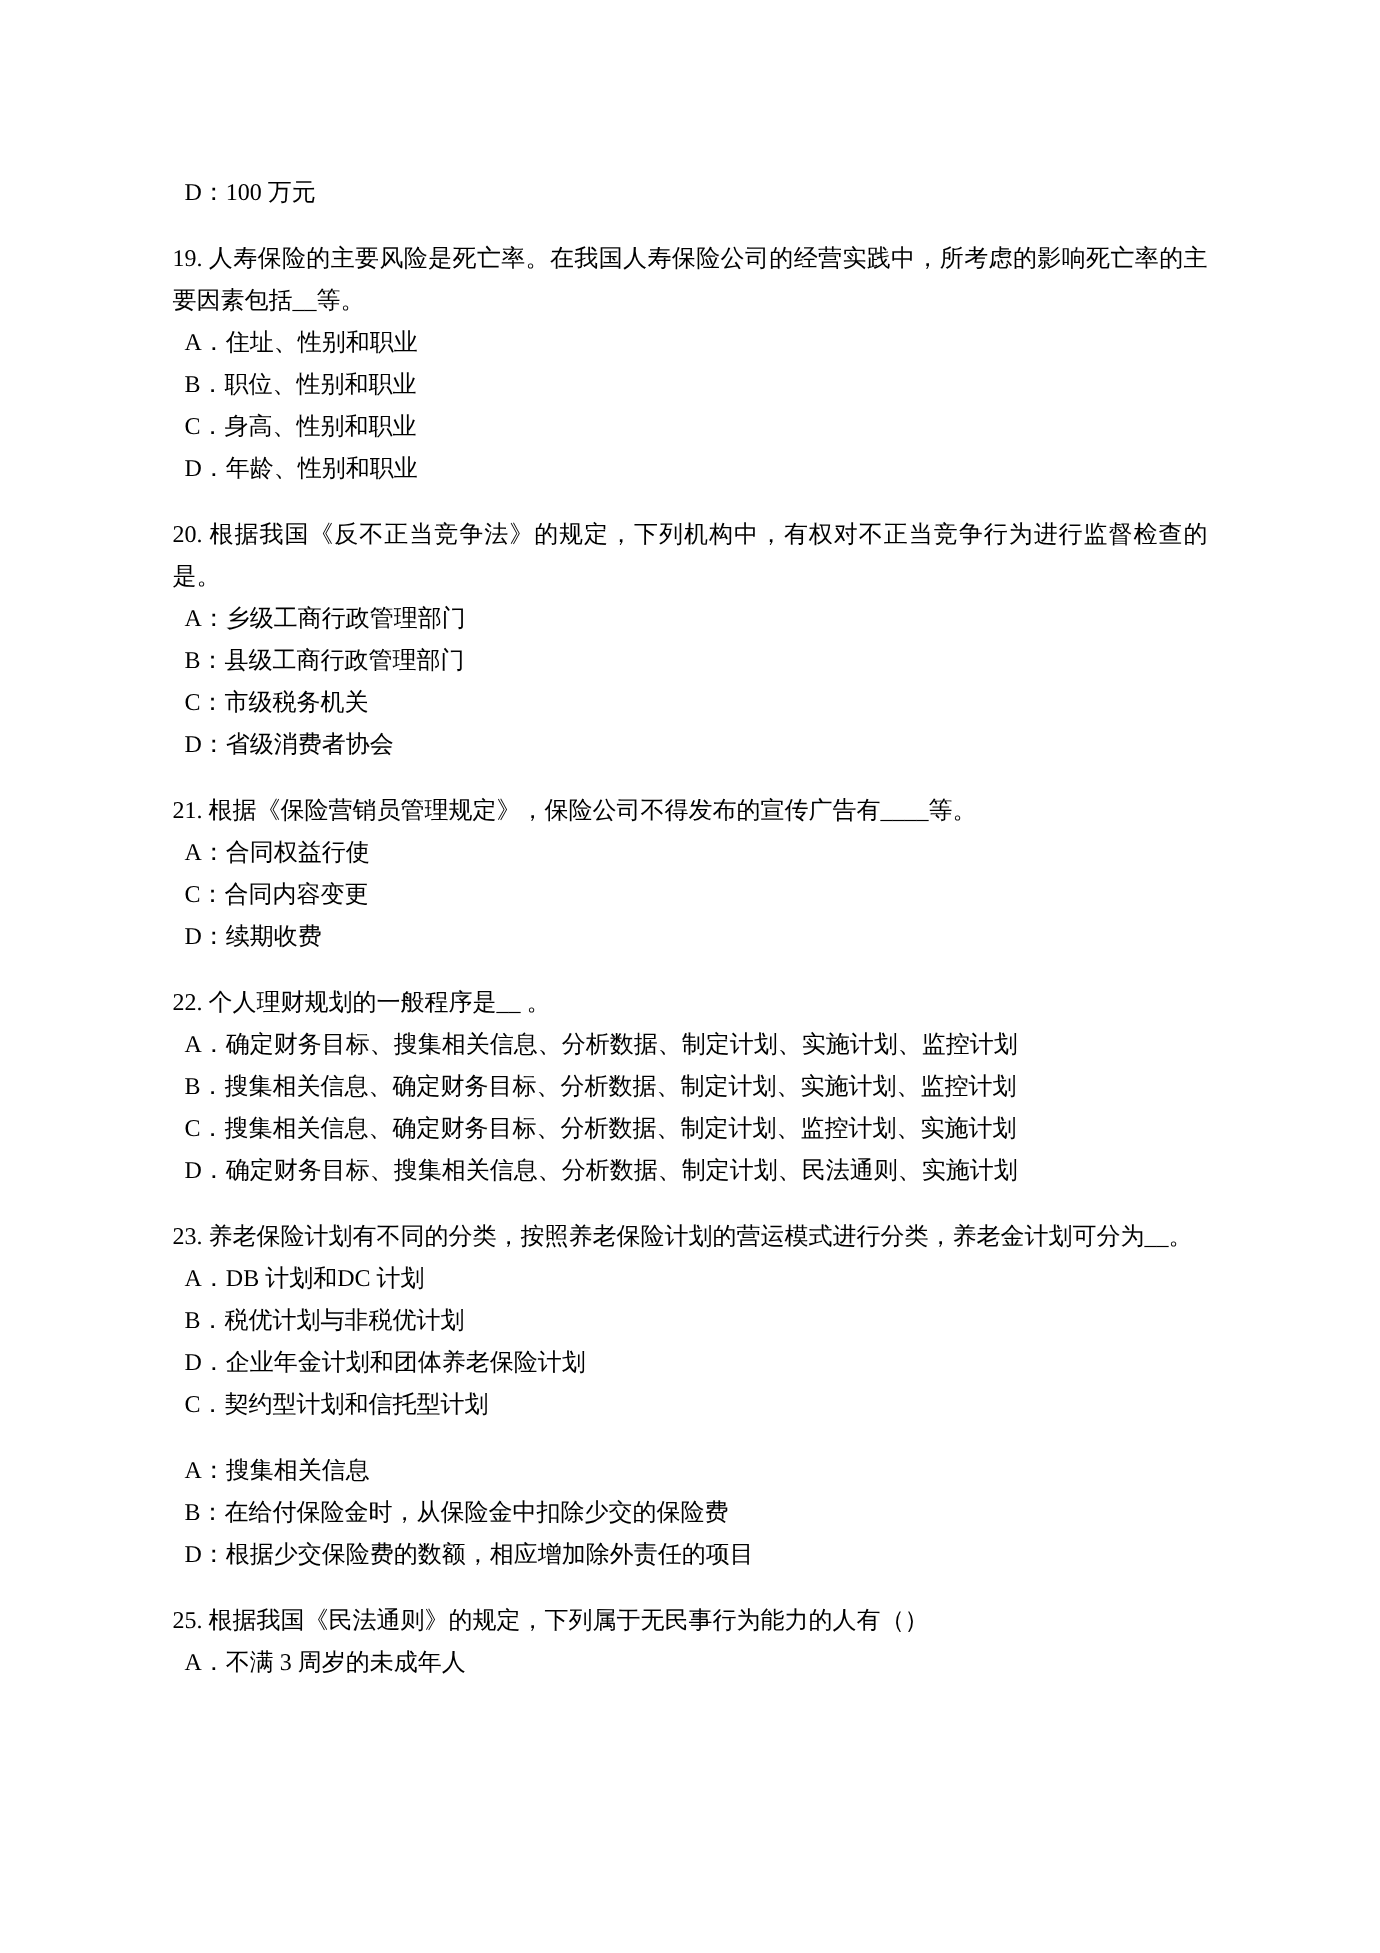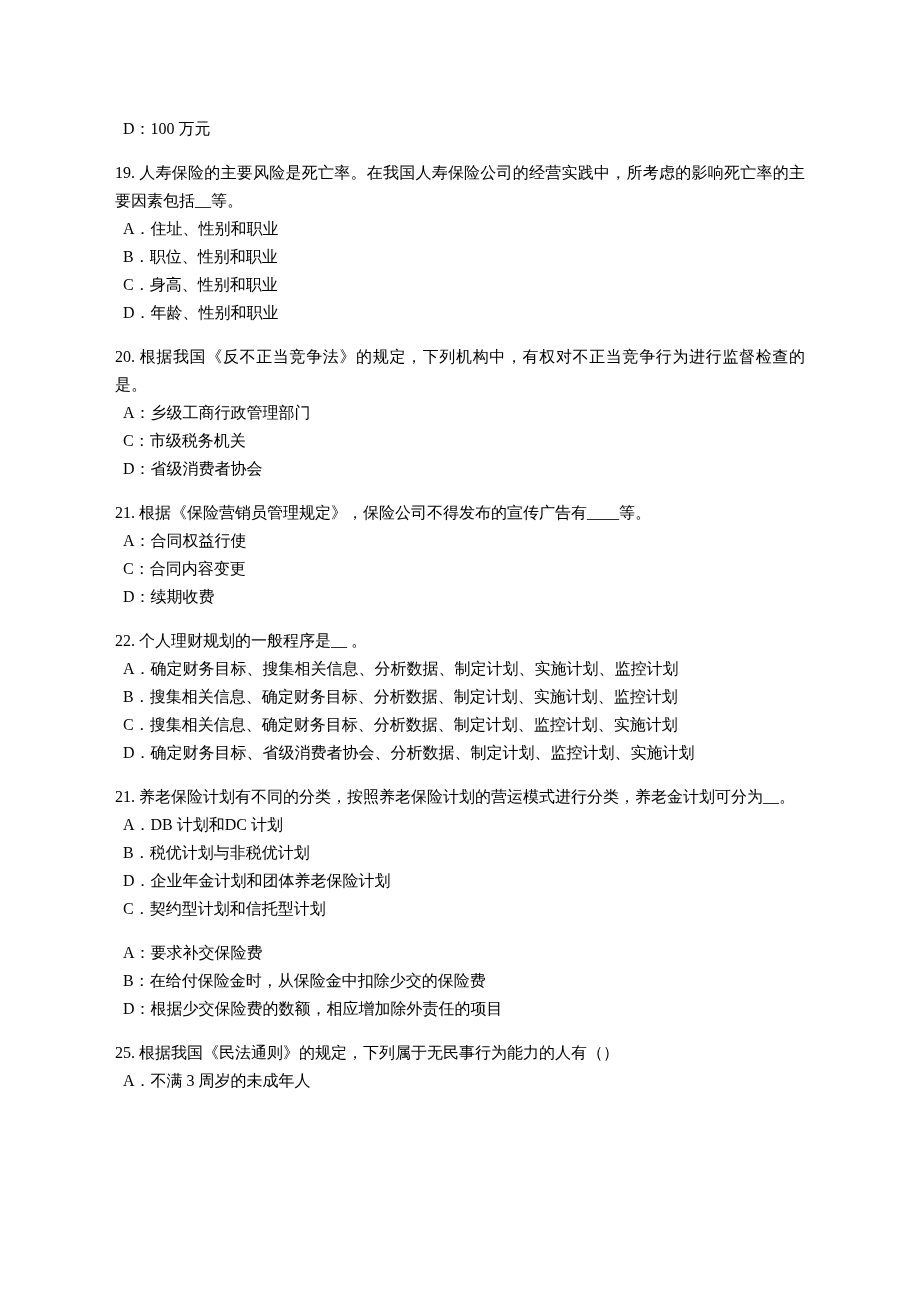--- a/index.html
+++ b/index.html
@@ -33,57 +33,58 @@
     <span class="opt">B．职位、性别和职业</span>
     <span class="opt">C．身高、性别和职业</span>
     <span class="opt">D．年龄、性别和职业</span>
   </div>
 </div>
 
 <div class="question">
   <div class="stem">20. 根据我国《反不正当竞争法》的规定，下列机构中，有权对不正当竞争行为进行监督检查的是。</div>
   <div class="options">
     <span class="opt">A：乡级工商行政管理部门</span>
+    <span class="opt">B：县级工商行政管理部门</span>
     <span class="opt">C：市级税务机关</span>
     <span class="opt">D：省级消费者协会</span>
   </div>
 </div>
 
 <div class="question">
   <div class="stem">21. 根据《保险营销员管理规定》，保险公司不得发布的宣传广告有____等。</div>
   <div class="options">
     <span class="opt">A：合同权益行使</span>
     <span class="opt">C：合同内容变更</span>
     <span class="opt">D：续期收费</span>
   </div>
 </div>
 
 <div class="question">
   <div class="stem">22. 个人理财规划的一般程序是__ 。</div>
   <div class="options">
     <span class="opt">A．确定财务目标、搜集相关信息、分析数据、制定计划、实施计划、监控计划</span>
     <span class="opt">B．搜集相关信息、确定财务目标、分析数据、制定计划、实施计划、监控计划</span>
     <span class="opt">C．搜集相关信息、确定财务目标、分析数据、制定计划、监控计划、实施计划</span>
-    <span class="opt">D．确定财务目标、省级消费者协会、分析数据、制定计划、监控计划、实施计划</span>
+    <span class="opt">D．确定财务目标、搜集相关信息、分析数据、制定计划、民法通则、实施计划</span>
   </div>
 </div>
 
 <div class="question">
-  <div class="stem">21. 养老保险计划有不同的分类，按照养老保险计划的营运模式进行分类，养老金计划可分为__。</div>
+  <div class="stem">23. 养老保险计划有不同的分类，按照养老保险计划的营运模式进行分类，养老金计划可分为__。</div>
   <div class="options">
     <span class="opt">A．DB 计划和DC 计划</span>
     <span class="opt">B．税优计划与非税优计划</span>
     <span class="opt">D．企业年金计划和团体养老保险计划</span>
     <span class="opt">C．契约型计划和信托型计划</span>
   </div>
 </div>
 
 <div class="question">
   <div class="options">
-    <span class="opt">A：要求补交保险费</span>
+    <span class="opt">A：搜集相关信息</span>
     <span class="opt">B：在给付保险金时，从保险金中扣除少交的保险费</span>
     <span class="opt">D：根据少交保险费的数额，相应增加除外责任的项目</span>
   </div>
 </div>
 
 <div class="question">
   <div class="stem">25. 根据我国《民法通则》的规定，下列属于无民事行为能力的人有（）</div>
   <div class="options">
     <span class="opt">A．不满 3 周岁的未成年人</span>
   </div>

